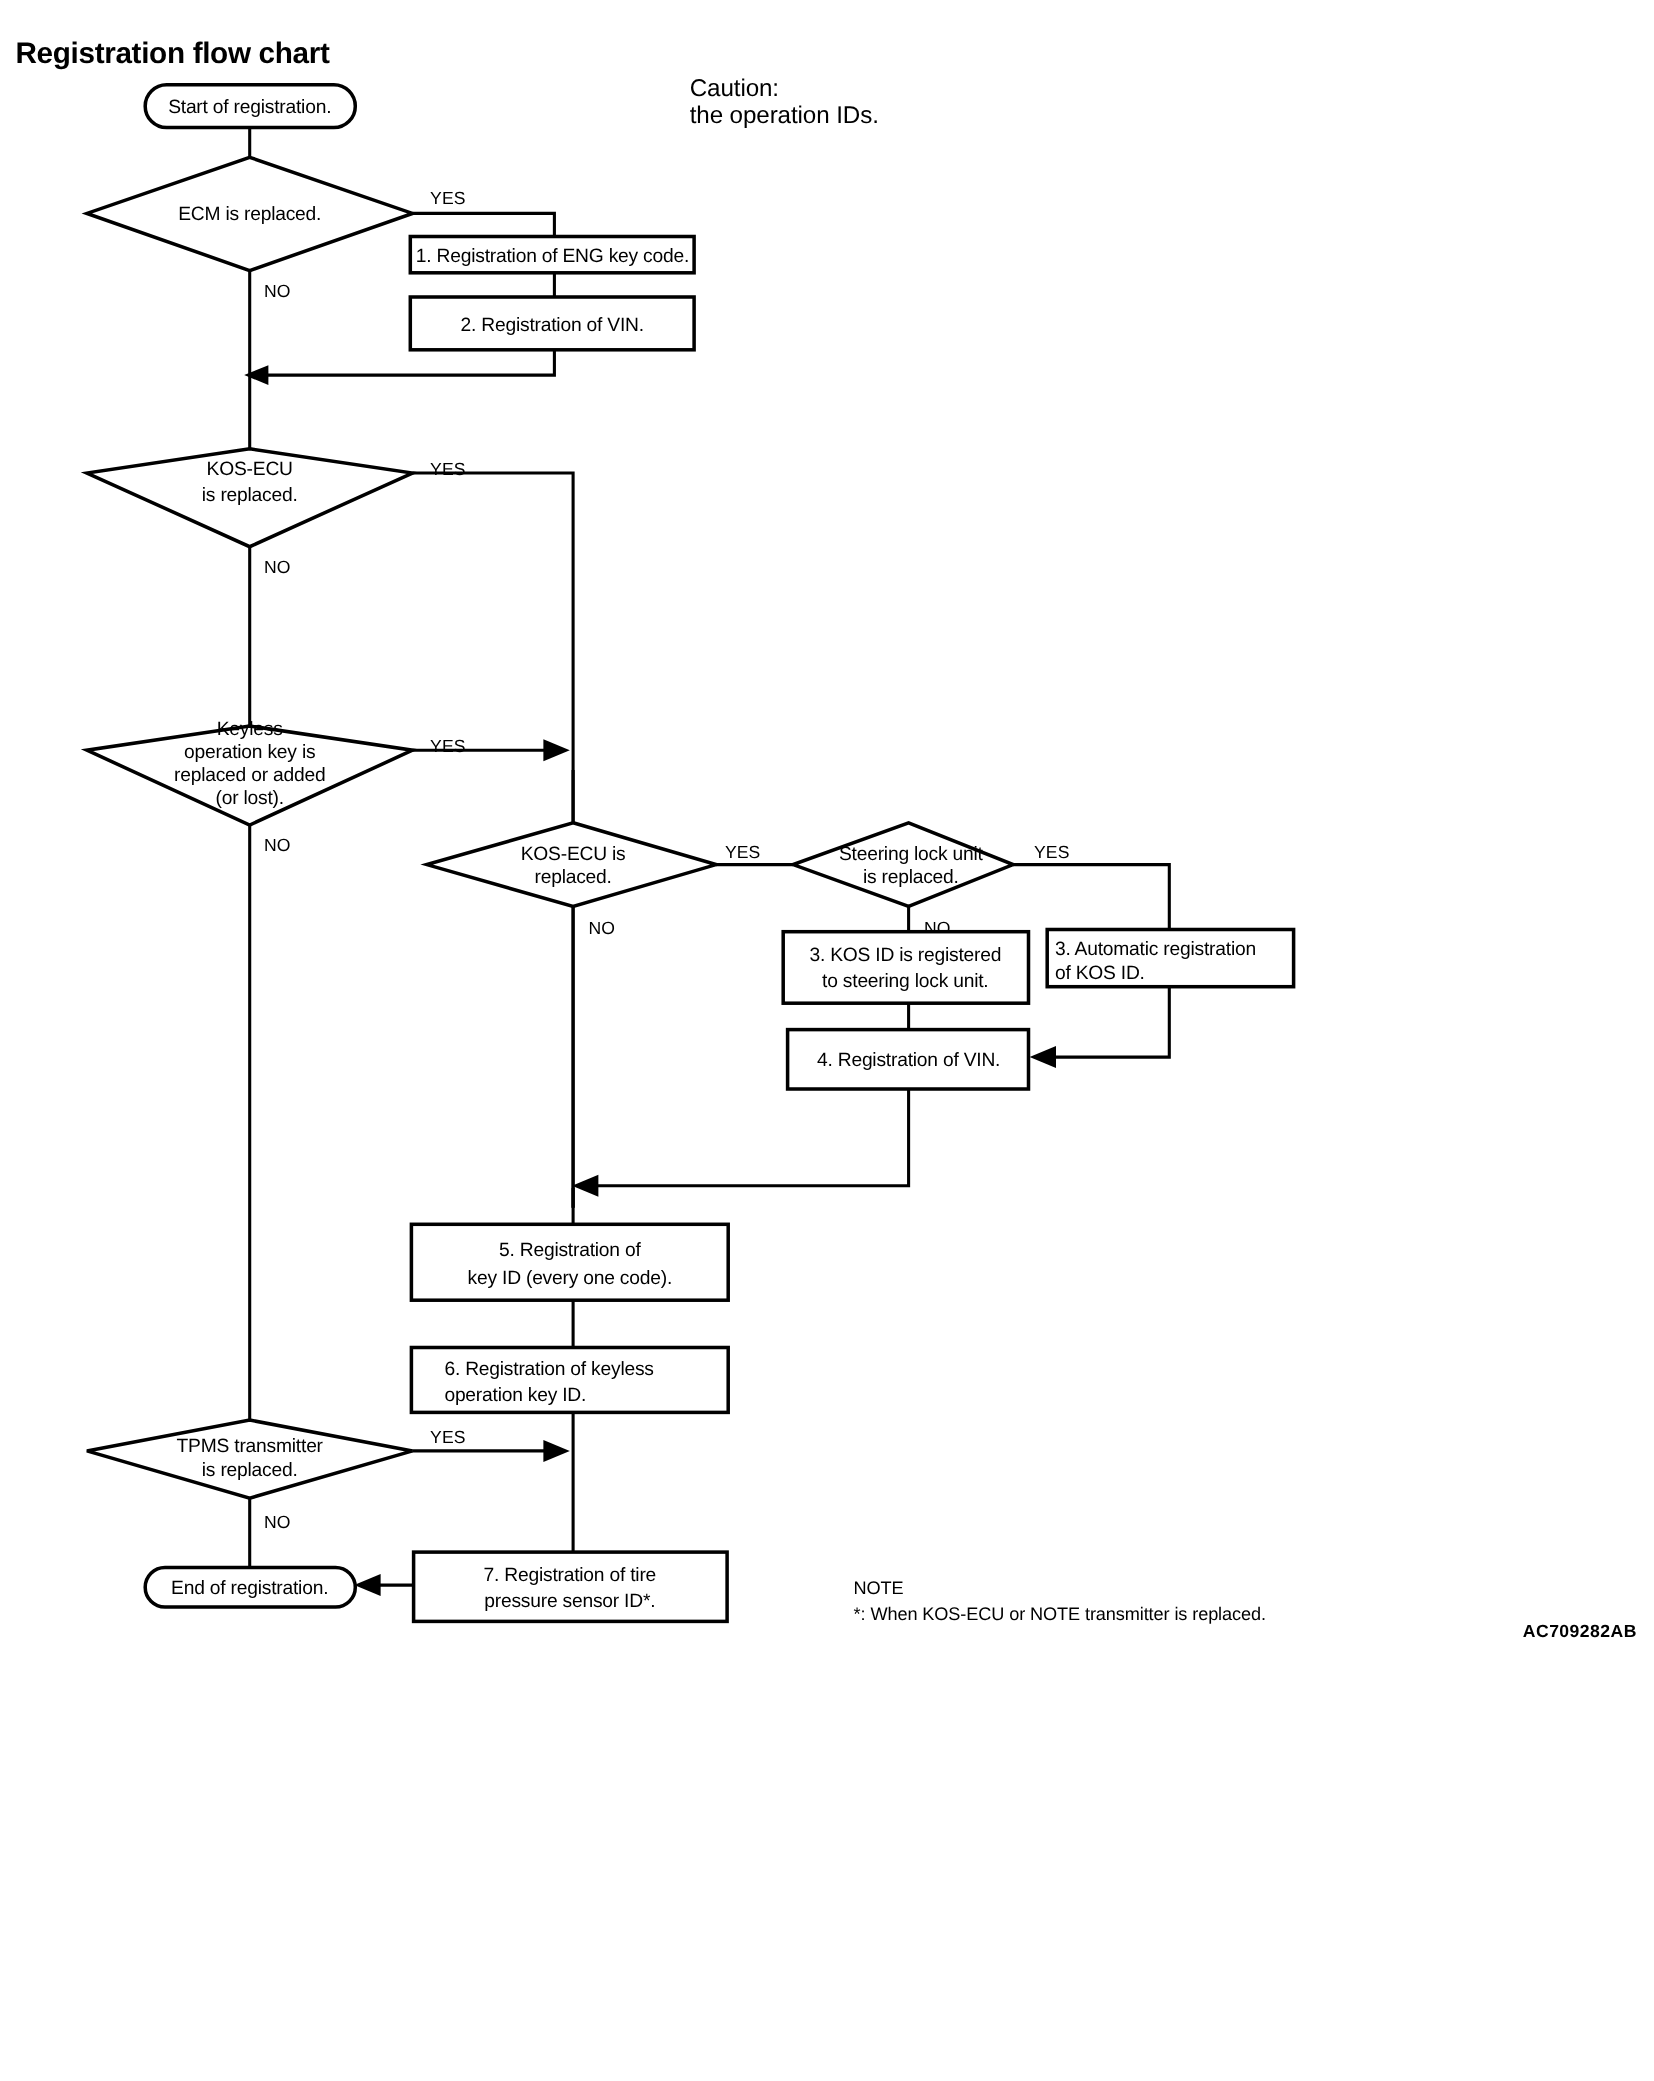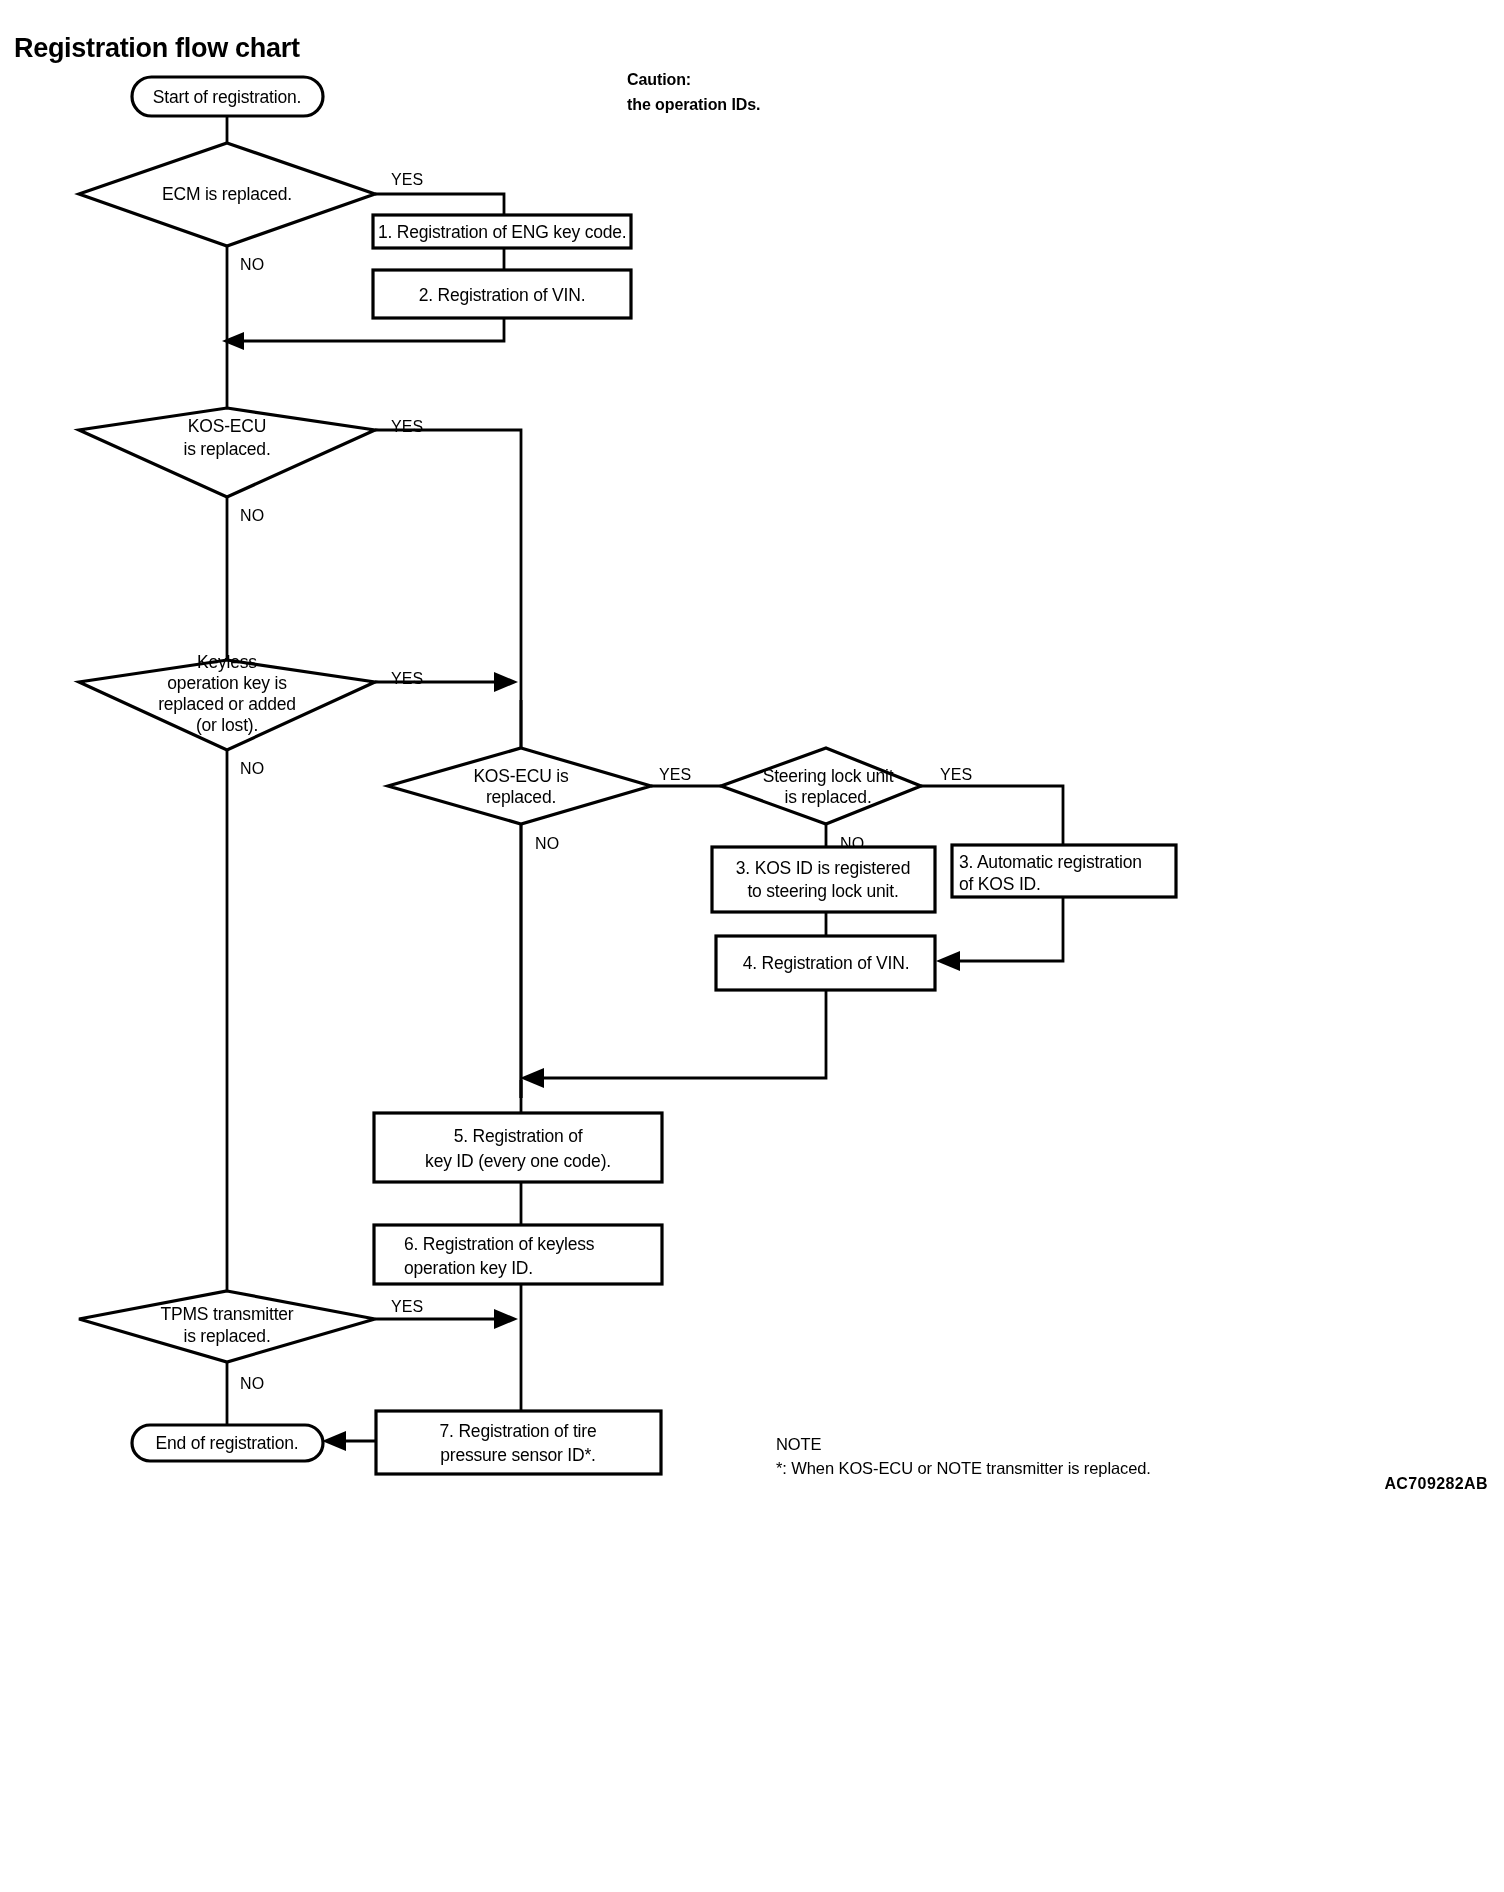--- a/index.html
+++ b/index.html
@@ -22,22 +22,22 @@
     font-size: 27px;
     font-weight: bold;
     letter-spacing: -0.3px;
     white-space: nowrap;
     margin-top: 29px;
   }
   #caution-block {
     position: absolute;
     left: 627px;
     top: 68px;
-    font-size: 16px;
-    font-weight: bold;
+    font-size: 22px;
+    font-weight: normal;
     line-height: 24.5px;
     letter-spacing: -0.1px;
     white-space: nowrap;
   }
   #note-block {
     position: absolute;
     left: 776px;
     top: 1432px;
     font-size: 16.5px;
     line-height: 24px;

